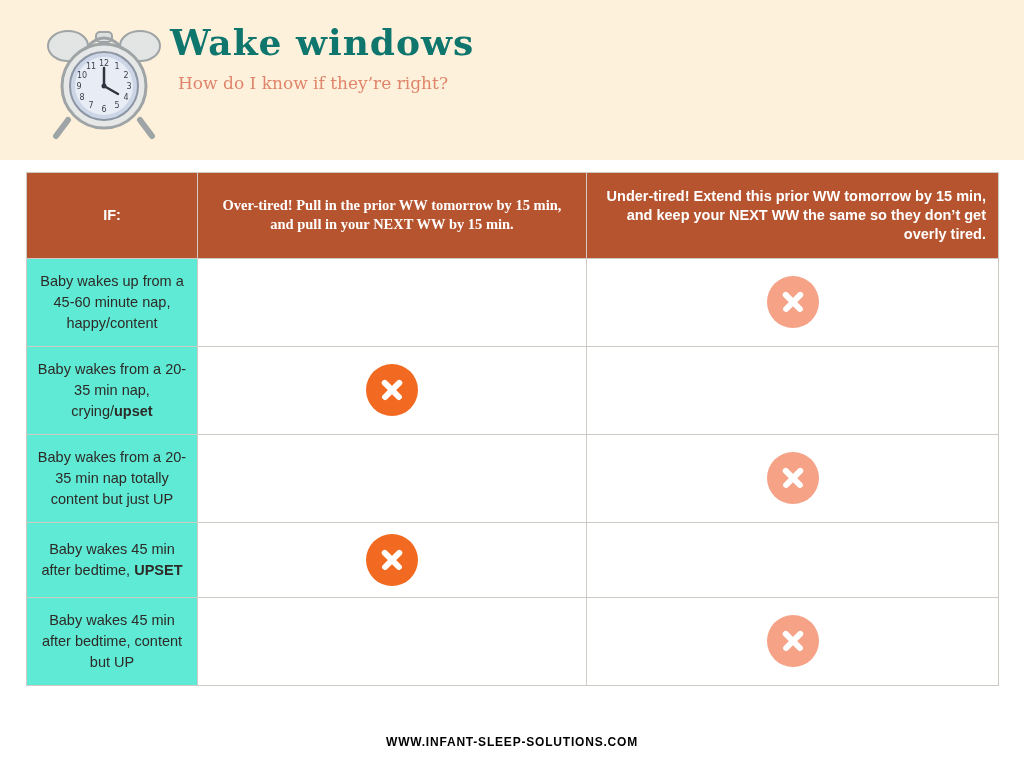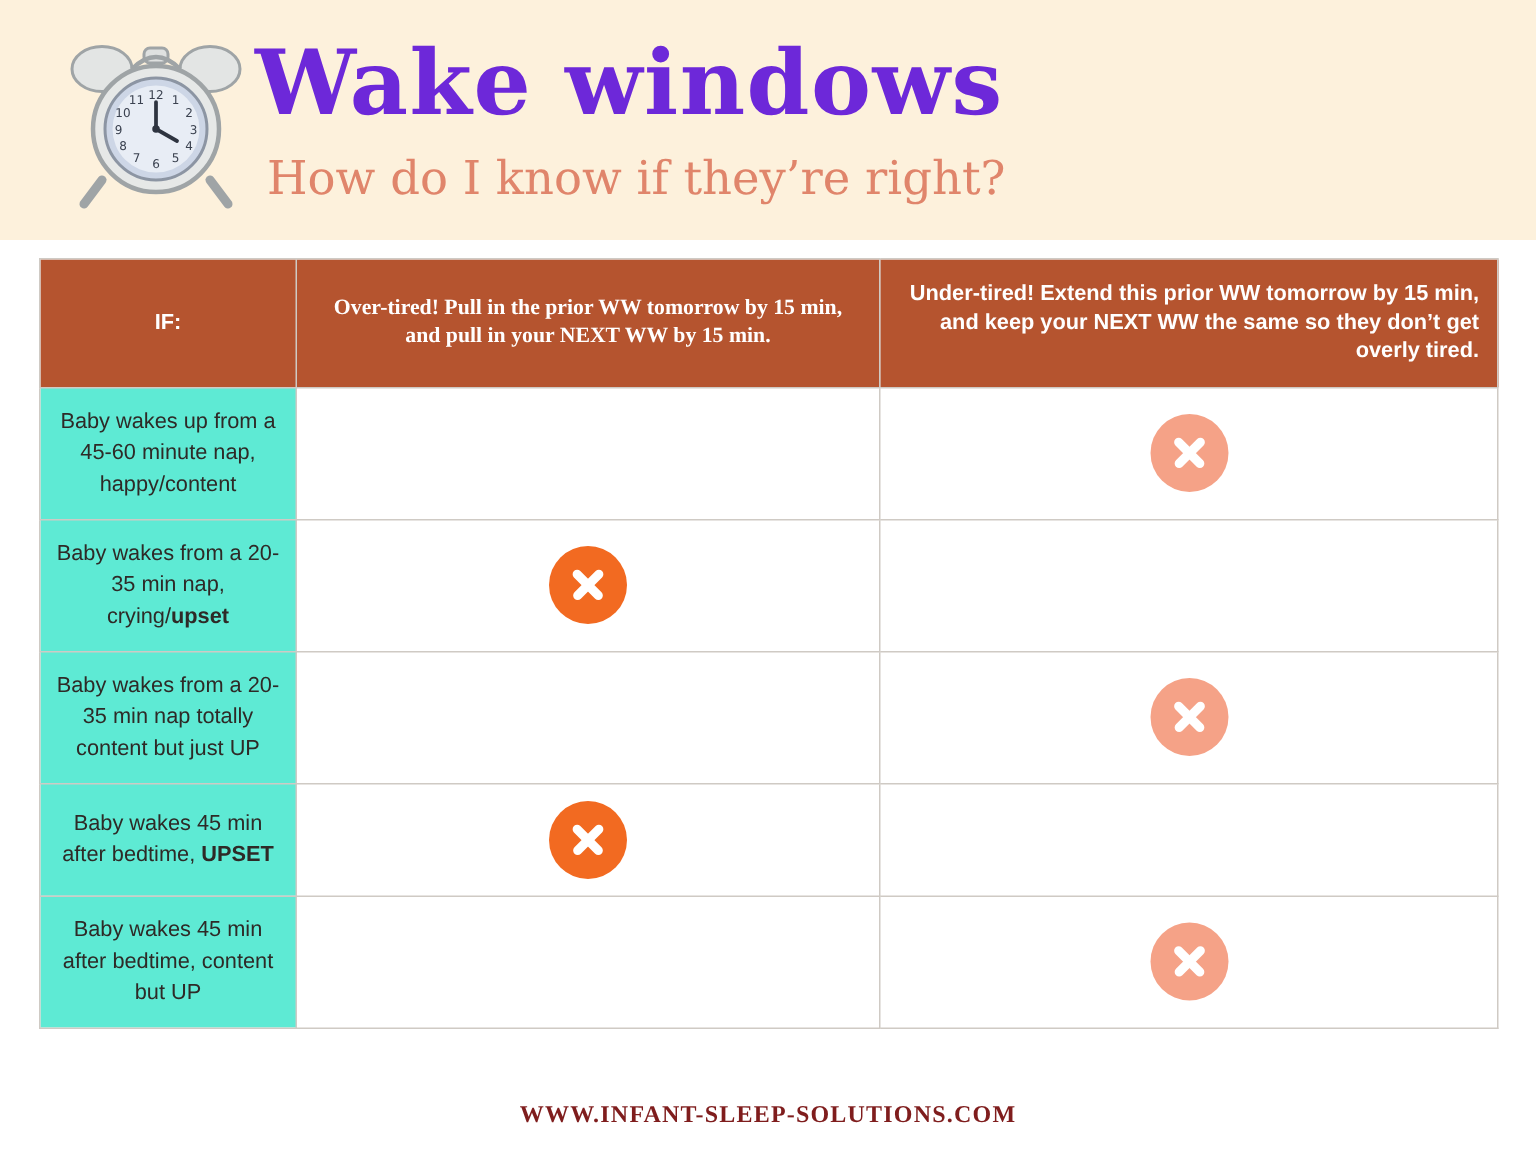--- a/index.html
+++ b/index.html
@@ -40,31 +40,31 @@
   }
 
   .header-text {
     position: absolute;
     left: 170px;
     top: 22px;
   }
 
   .title {
     font-family: "DejaVu Serif", serif;
-    font-size: 60px;
+    font-size: 36px;
     font-weight: bold;
-    color: #6d28d9;
+    color: #0f766e;
     letter-spacing: 1px;
     margin: 0;
     line-height: 1.15;
   }
 
   .subtitle {
     font-family: "DejaVu Serif", serif;
-    font-size: 31px;
+    font-size: 17px;
     color: #e0856b;
     margin: 10px 0 0 8px;
     line-height: 1.2;
   }
 
   
   .table {
     position: absolute;
     left: 26px;
     top: 172px;
@@ -143,25 +143,25 @@
   .mark::before { transform: rotate(45deg); }
   .mark::after  { transform: rotate(-45deg); }
 
   
   .footer {
     position: absolute;
     left: 0;
     top: 735px;
     width: 1024px;
     text-align: center;
-    font-size: 16px;
+    font-size: 12px;
     font-weight: bold;
     letter-spacing: 0.8px;
-    color: #7f1d1d;
-    font-family: Liberation Serif, serif;
+    color: #000000;
+    font-family: Liberation Sans, sans-serif;
   }
 
   b { font-weight: bold; }
 </style>
 </head>
 <body>
 
 <div class="page">
 
   <div class="header">

